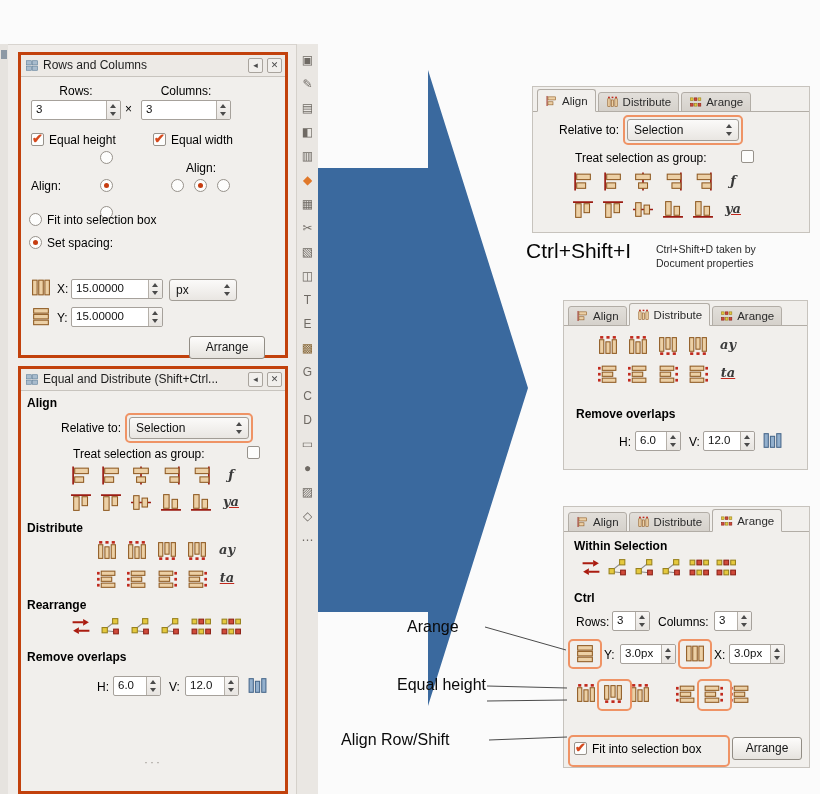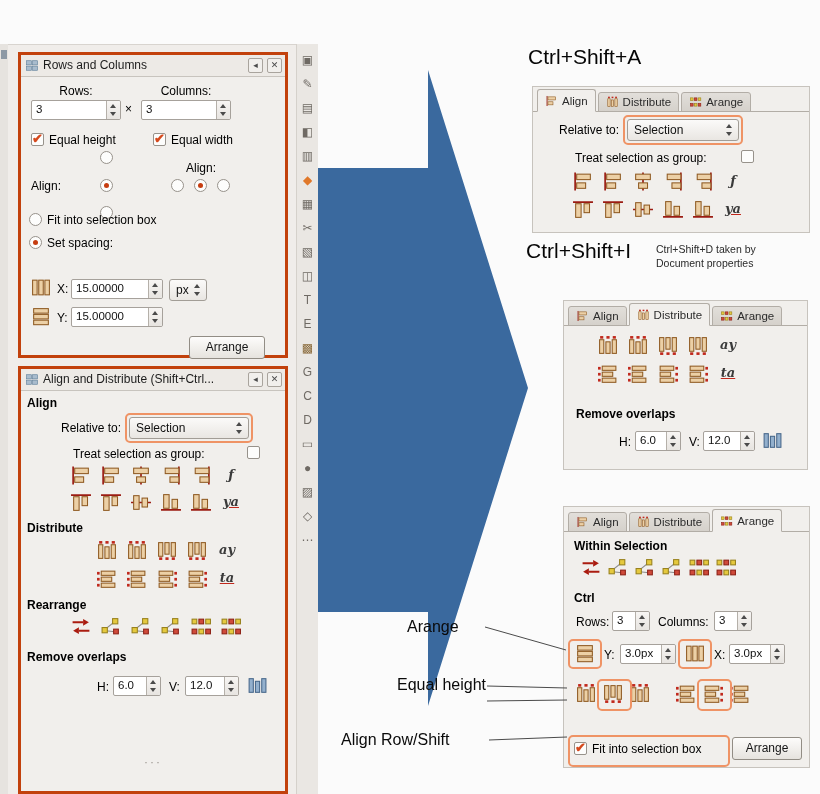--- a/index.html
+++ b/index.html
@@ -208,42 +208,42 @@
     <div class="lb" style="left:26px;top:181px;">Set spacing:</div>
 
     <svg class="ic" style="left:8px;top:222px;" viewBox="0 0 22 20">
         <use href="#sy-cl"></use>
       </svg>
     <div class="lb" style="left:36px;top:227px;">X:</div>
     <div class="entry" style="left:50px;top:224px;width:92px;">
         <span class="tx">15.00000</span>
         <span class="spin"></span>
       </div>
-    <div class="combo" style="left:148px;top:224px;width:38px;padding-left:26px;">
+    <div class="combo" style="left:148px;top:224px;width:68px;padding-left:26px;">
         <span class="tx">px</span>
         <span class="ar"></span>
       </div>
     <svg class="ic" style="left:8px;top:251px;" viewBox="0 0 22 20">
         <use href="#sy-rw"></use>
       </svg>
     <div class="lb" style="left:36px;top:256px;">Y:</div>
     <div class="entry" style="left:50px;top:252px;width:92px;">
         <span class="tx">15.00000</span>
         <span class="spin"></span>
       </div>
 
     <div class="btn" style="left:168px;top:281px;width:76px;height:23px;line-height:21px;">Arrange</div>
   </div>
 
   <div class="dialog" style="left:18px;top:366px;width:270px;height:428px;">
     <div class="dtitle">
       <svg class="dticon" viewBox="0 0 22 20">
           <use href="#sy-dlg"></use>
         </svg>
-      <span class="tt">Align and Distribute (Shift+Ctrl...</span>
+      <span class="tt">Equal and Distribute (Shift+Ctrl...</span>
       <span class="wbtn" style="right:22px;">◂</span>
       <span class="wbtn" style="right:3px;">✕</span>
     </div>
     <div class="lb b" style="left:6px;top:27px;">Align</div>
     <div class="lb" style="left:40px;top:52px;">Relative to:</div>
     <div class="combo" style="left:108px;top:48px;width:120px;">
         <span class="tx">Selection</span>
         <span class="ar"></span>
       </div>
     <div class="hl" style="left:104px;top:44px;width:124px;height:26px;"></div>
@@ -371,21 +371,20 @@
     <span>●</span>
     <span>▨</span>
     <span>◇</span>
     <span>⋯</span>
   </div>
 
   <svg class="a" style="left:315px;top:55px;" width="220" height="660" viewBox="0 0 220 660">
     <polygon points="3,113 113,113 113,15 213,333 113,651 113,557 3,557" fill="#3a699e"></polygon>
   </svg>
 
-  <div class="h1" style="left:528px;top:45px;">Ctrl+Shift+A</div>
   <div class="panel" style="left:532px;top:86px;width:278px;height:147px;">
     <div class="tabbar">
       <div class="tab active">
           <svg class="tabic" viewBox="0 0 22 20">
             <use href="#sy-ha"></use>
           </svg>
           <span>Align</span>
         </div>
       <div class="tab">
           <svg class="tabic" viewBox="0 0 22 20">

